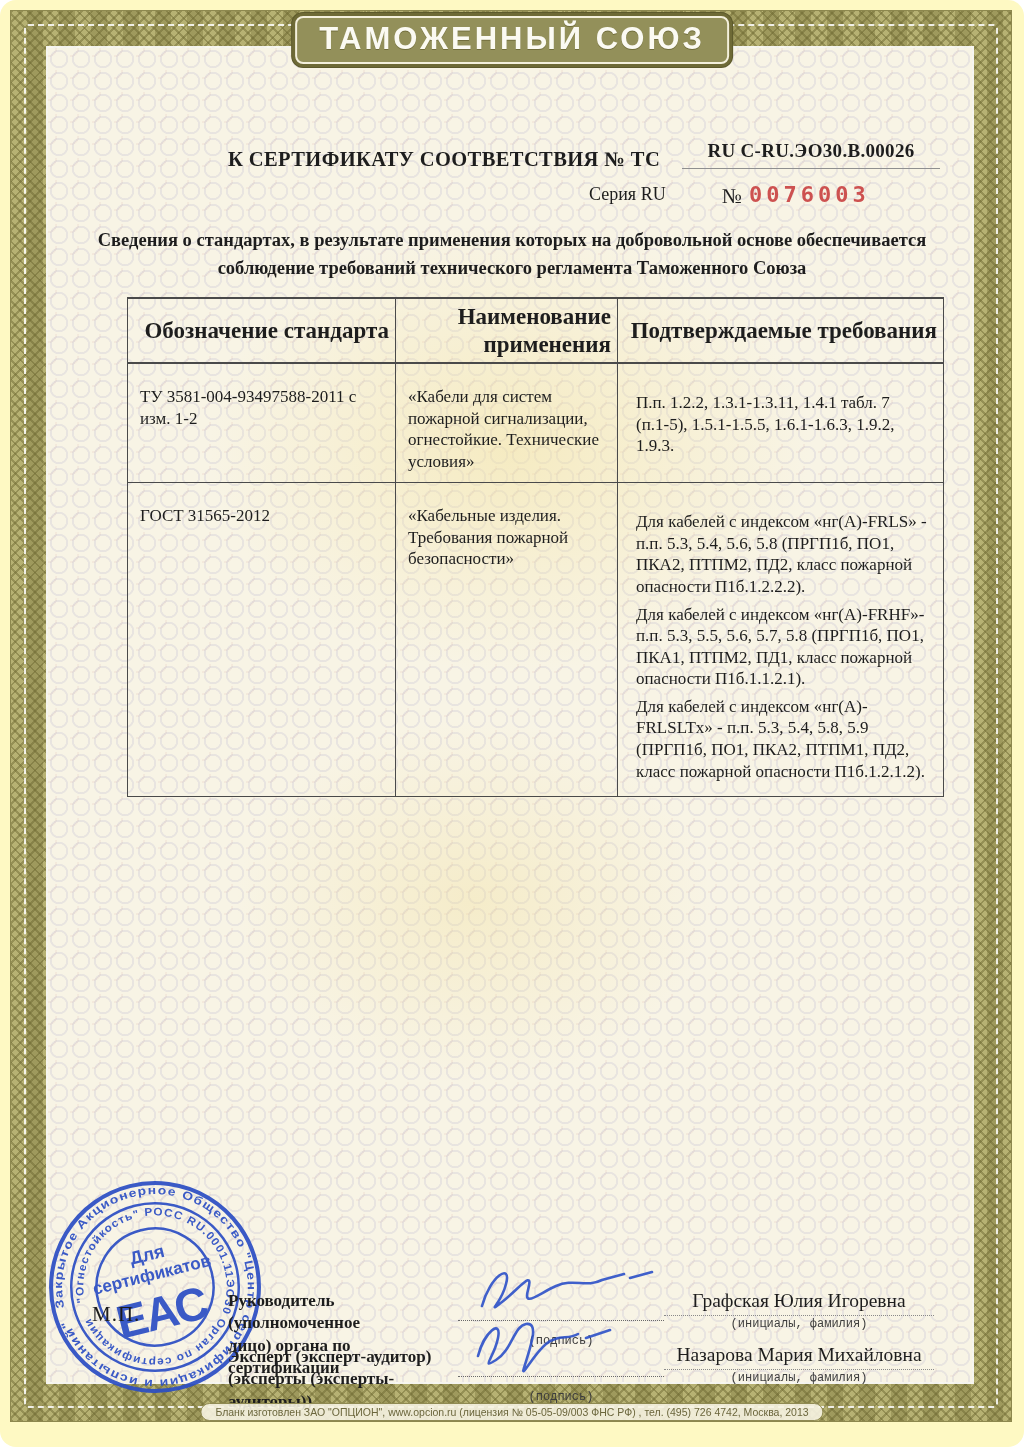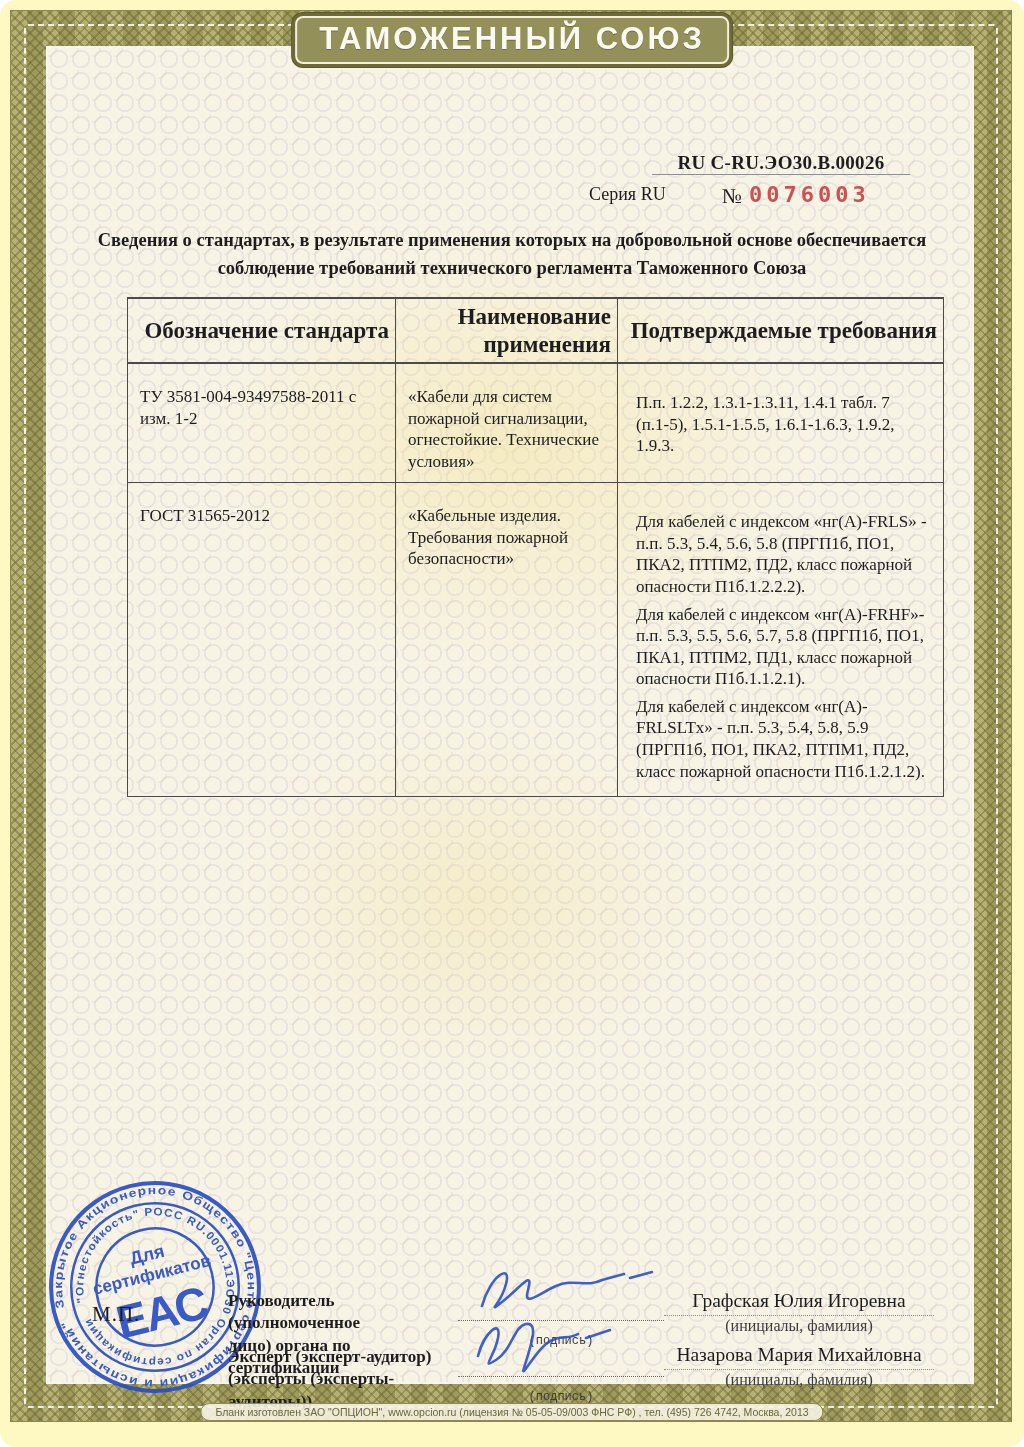--- a/index.html
+++ b/index.html
@@ -33,22 +33,22 @@
     background:#6e6a36;border-radius:11px;padding:3px;z-index:5;box-shadow:0 0 0 1px #5d5a2c;}
   .banner-mid{border:2px solid #f4f0dc;border-radius:8px;background:#93905a;padding:3px 22px 5px 22px;}
   .banner-text{font-family:"Liberation Sans","DejaVu Sans",sans-serif;font-weight:bold;
     font-size:31px;letter-spacing:3px;color:#fbfaf2;white-space:nowrap;
     text-shadow:0 1px 0 rgba(90,87,40,.6);}
 
   .doc-title{position:absolute;top:99px;left:0;width:100%;text-align:center;
     font-weight:bold;font-size:30px;letter-spacing:1.5px;}
 
   .subtitle-label{position:absolute;left:228px;top:148px;font-weight:bold;font-size:20.5px;letter-spacing:.4px;}
-  .cert-number-block{position:absolute;left:652px;top:140px;width:258px;text-align:center;
-    border-bottom:1.5px solid #8f8f8f;padding-bottom:0;font-weight:bold;font-size:19px;letter-spacing:.3px;margin-top:12px;}
+  .cert-number-block{position:absolute;left:682px;top:140px;width:258px;text-align:center;
+    border-bottom:1.5px solid #8f8f8f;padding-bottom:6px;font-weight:bold;font-size:19px;letter-spacing:.3px;}
 
   .series-label{position:absolute;left:589px;top:184px;font-size:18px;}
   .series-no-sign{position:absolute;left:722px;top:184px;font-size:21px;}
   .series-number{position:absolute;left:749px;top:182px;font-family:"DejaVu Sans Mono","Liberation Mono",monospace;
     font-weight:bold;font-size:22px;letter-spacing:4px;color:#cd5150;}
 
   .intro{position:absolute;left:84px;top:227px;width:856px;text-align:center;
     font-weight:bold;font-size:18.5px;line-height:1.5;}
 
   
@@ -76,21 +76,21 @@
   .sigline-1{left:458px;top:1320px;} .sigline-2{left:458px;top:1376px;}
   .sig-caption{position:absolute;width:206px;text-align:center;
     font-family:Liberation Mono, monospace;font-size:12px;color:#3d3d3d;margin-top:11px;}
   .sig-caption-1{left:458px;top:1323px;} .sig-caption-2{left:458px;top:1379px;}
   .squiggle{position:absolute;width:200px;height:72px;pointer-events:none;}
   .squiggle-1{left:468px;top:1254px;} .squiggle-2{left:468px;top:1310px;}
 
   .name-block{position:absolute;left:664px;width:270px;text-align:center;}
   .name-1{top:1290px;} .name-2{top:1344px;}
   .name-text{font-size:19.5px;padding-bottom:3px;border-bottom:1.5px dotted #8a8a8a;}
-  .name-caption{font-family:Liberation Serif, serif;font-size:16px;color:#3d3d3d;padding-top:1px;}
+  .name-caption{font-family:Liberation Mono, monospace;font-size:12px;color:#3d3d3d;padding-top:1px;}
 
   .footer-pill{position:absolute;bottom:26px;left:50%;transform:translateX(-50%);
     border:1.5px solid #8f8a52;border-radius:11px;background:rgba(246,243,226,.9);
     padding:2px 14px;font-family:"Liberation Sans","DejaVu Sans",sans-serif;
     font-size:10.5px;color:#6b663c;white-space:nowrap;z-index:4;}
 </style>
 </head>
 <body>
 
 <div class="page">
@@ -98,20 +98,21 @@
   <div class="border-band"></div>
   <div class="inner-area"></div>
 
   <div class="banner-outer">
     <div class="banner-mid">
       <div class="banner-text">ТАМОЖЕННЫЙ СОЮЗ</div>
     </div>
   </div>
 
 
+  <div class="subtitle-label">К СЕРТИФИКАТУ СООТВЕТСТВИЯ  № ТС</div>
   <div class="cert-number-block">RU C-RU.ЭО30.В.00026</div>
 
   <div class="series-label">Серия RU</div>
   <div class="series-no-sign">№</div>
   <div class="series-number">0076003</div>
 
   <div class="intro">Сведения о стандартах, в результате применения которых на добровольной основе обеспечивается соблюдение требований технического регламента Таможенного Союза</div>
 
   <table class="standards">
     <colgroup>

